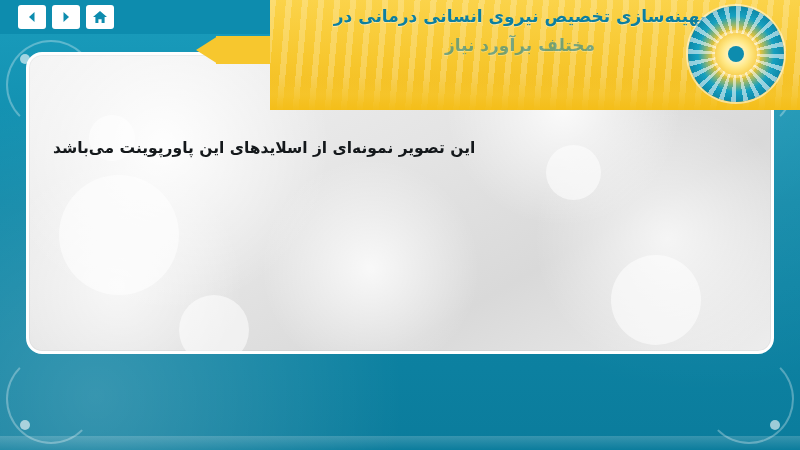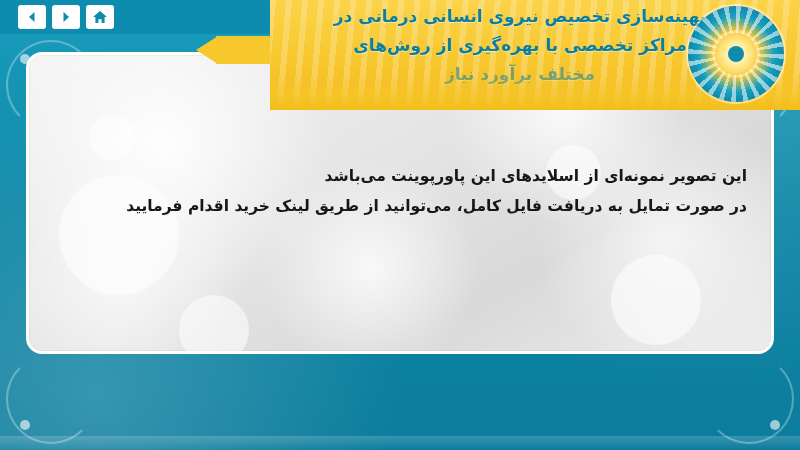--- a/index.html
+++ b/index.html
@@ -85,23 +85,22 @@
   .b3 { width: 46px;  height: 46px;  left: 60px;  top: 60px;  background: rgba(255,255,255,0.5); }
   .b4 { width: 90px;  height: 90px;  right: 70px; top: 200px; background: rgba(255,255,255,0.4); }
   .b5 { width: 55px;  height: 55px;  right: 170px; top: 90px; background: rgba(255,255,255,0.5); }
 
   
   .body-text {
     position: absolute;
     left: 24px;
     right: 24px;
     top: 78px;
-    text-align: right;
+    text-align: left;
     direction: rtl;
-    margin-top: 28px;
   }
   .body-line {
     font-size: 15.5px;
     line-height: 1.95;
     color: #14181b;
     font-weight: 700;
     letter-spacing: 0.1px;
     white-space: nowrap;
   }
 
@@ -259,32 +258,30 @@
 
   <div class="panel">
     <span class="bokeh b1"></span>
     <span class="bokeh b2"></span>
     <span class="bokeh b3"></span>
     <span class="bokeh b4"></span>
     <span class="bokeh b5"></span>
 
     <div class="body-text">
       <div class="body-line">این تصویر نمونه‌ای از اسلایدهای این پاورپوینت می‌باشد</div>
-      <div class="body-line">در صورت تمایل به دریافت فایل کامل، می‌توانید از طریق لینک خرید اقدام فرمایید</div>
     </div>
   </div>
 
   <div class="banner-tail"></div>
   <div class="banner-tail-bar"></div>
 
   <div class="title-banner">
     <span class="stripes"></span>
     <div class="title-text">
       <div class="tl1">بهینه‌سازی تخصیص نیروی انسانی درمانی در</div>
-      <div class="tl2">مراکز تخصصی با بهره‌گیری از روش‌های</div>
       <div class="tl3">مختلف برآورد نیاز</div>
     </div>
     <span class="fade"></span>
   </div>
 
   <div class="medallion">
     <span class="rays"></span>
     <span class="inner"></span>
   </div>
 

